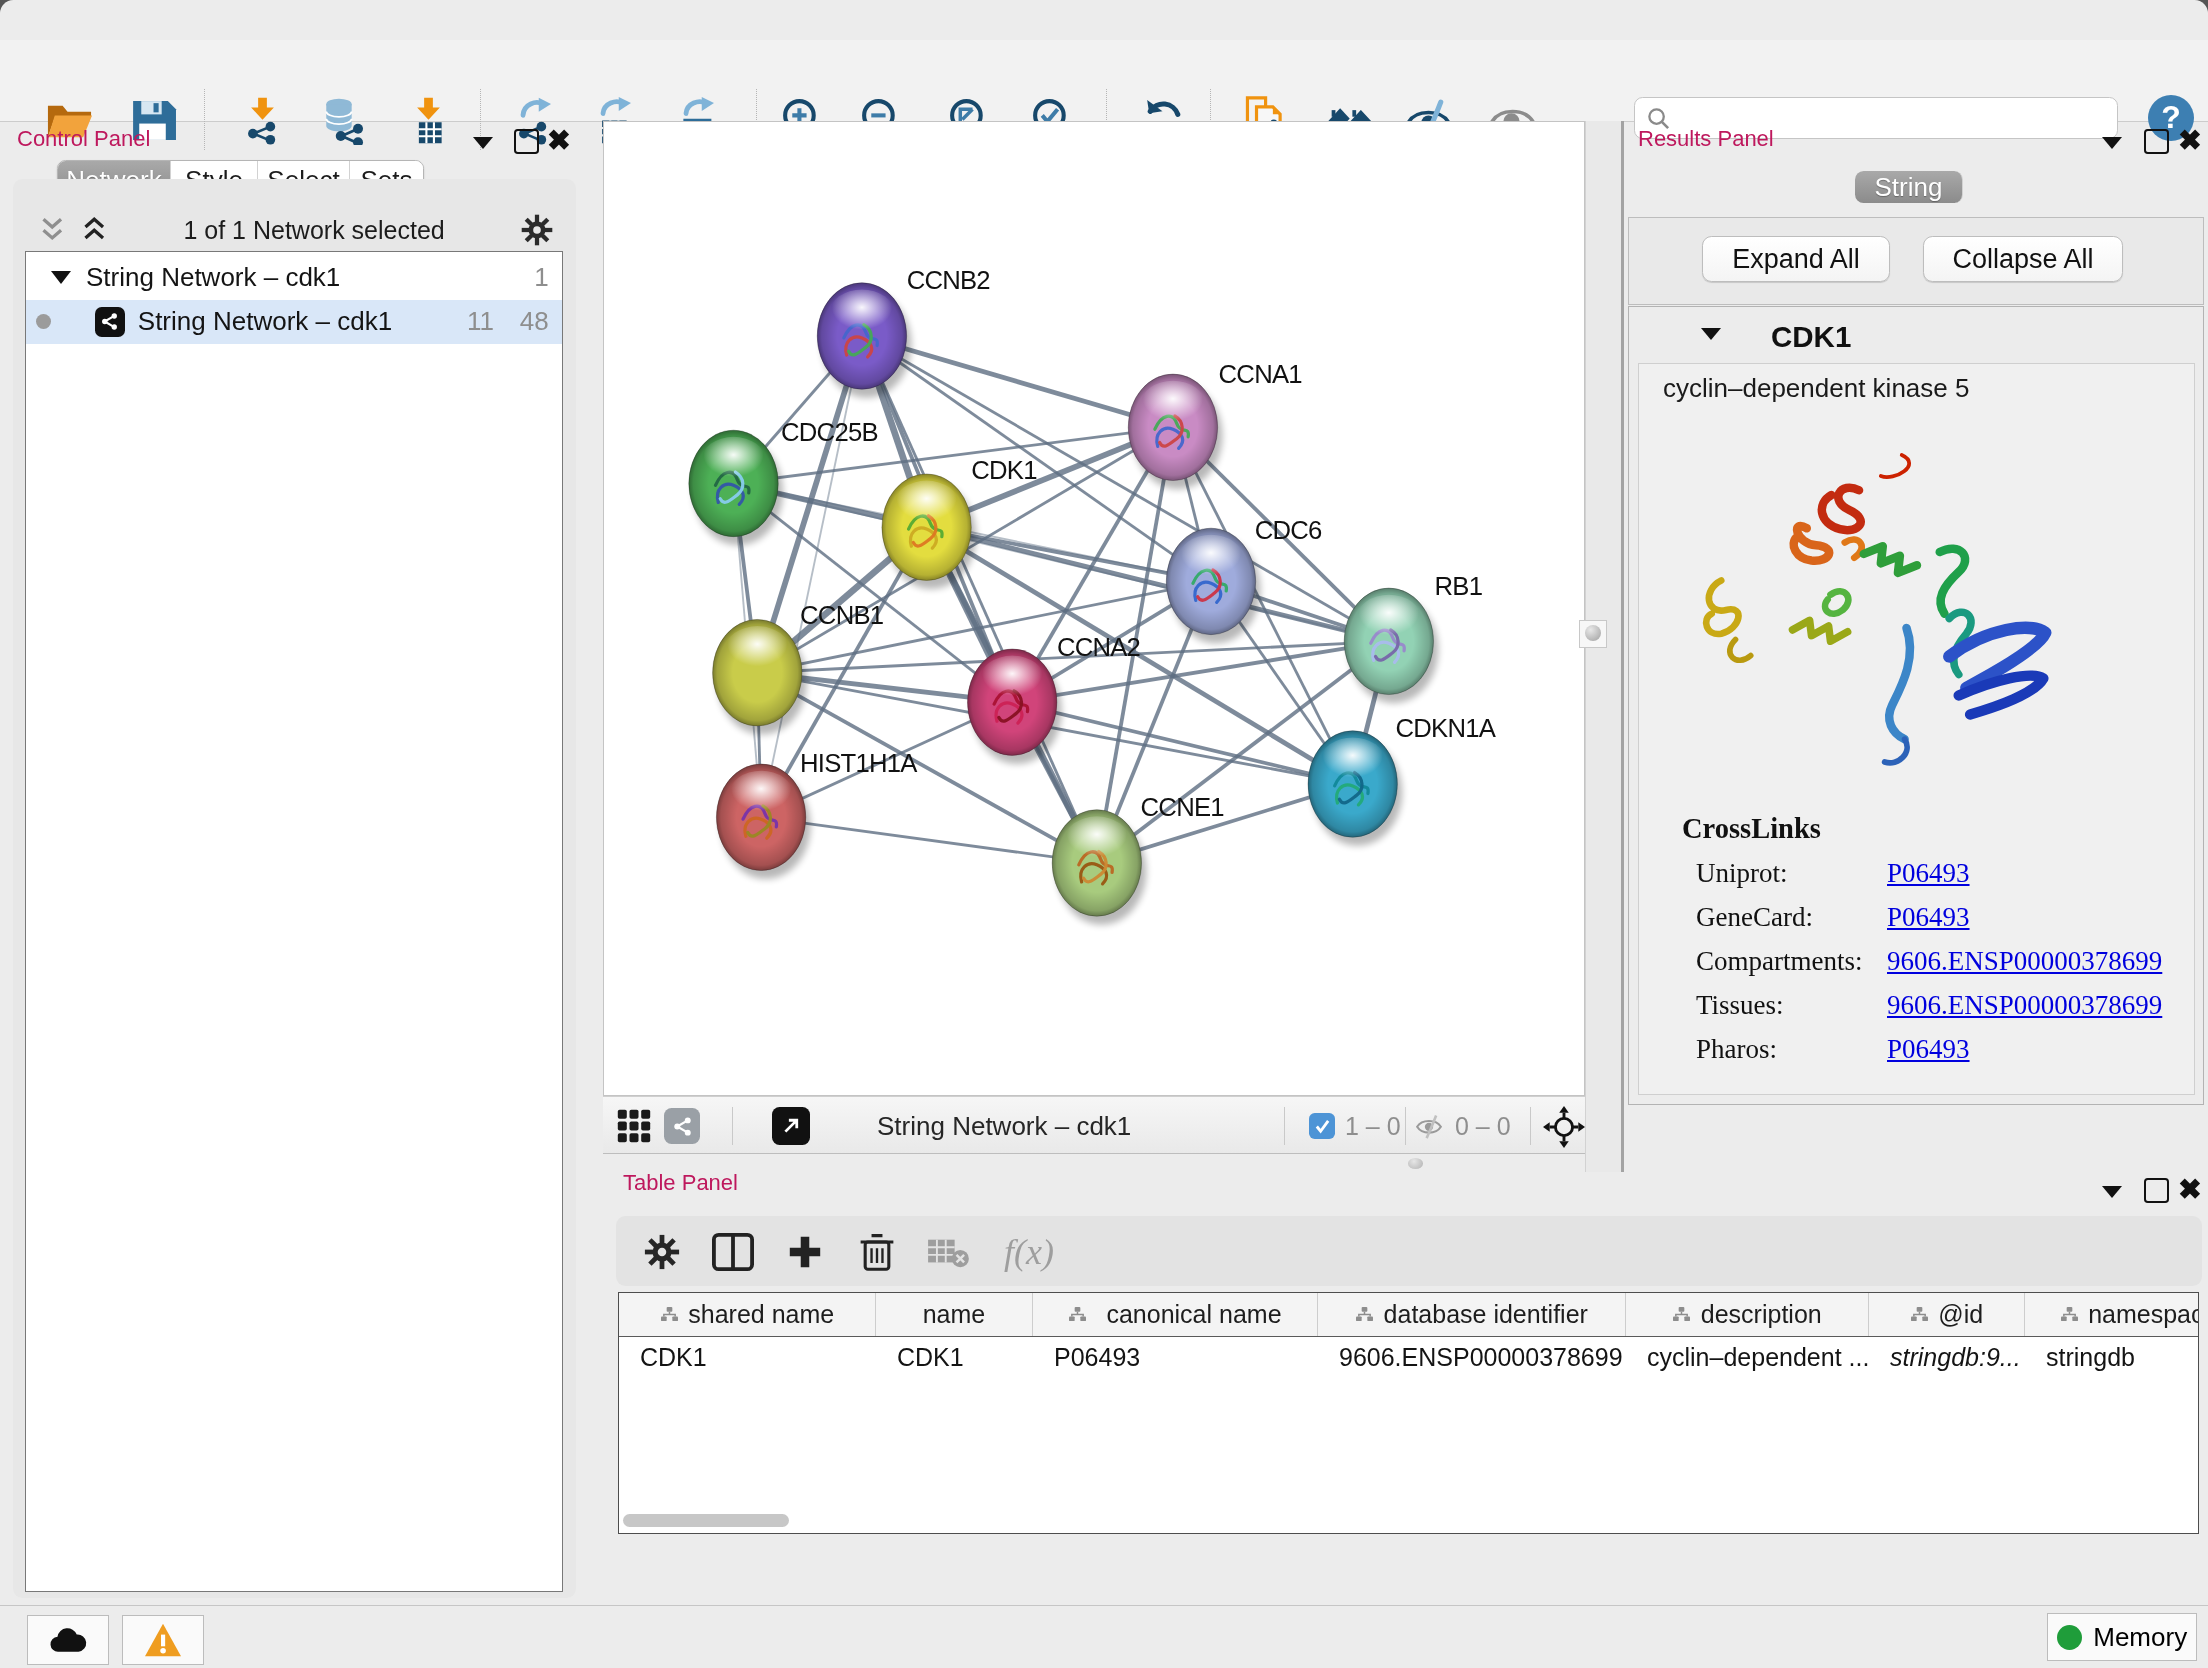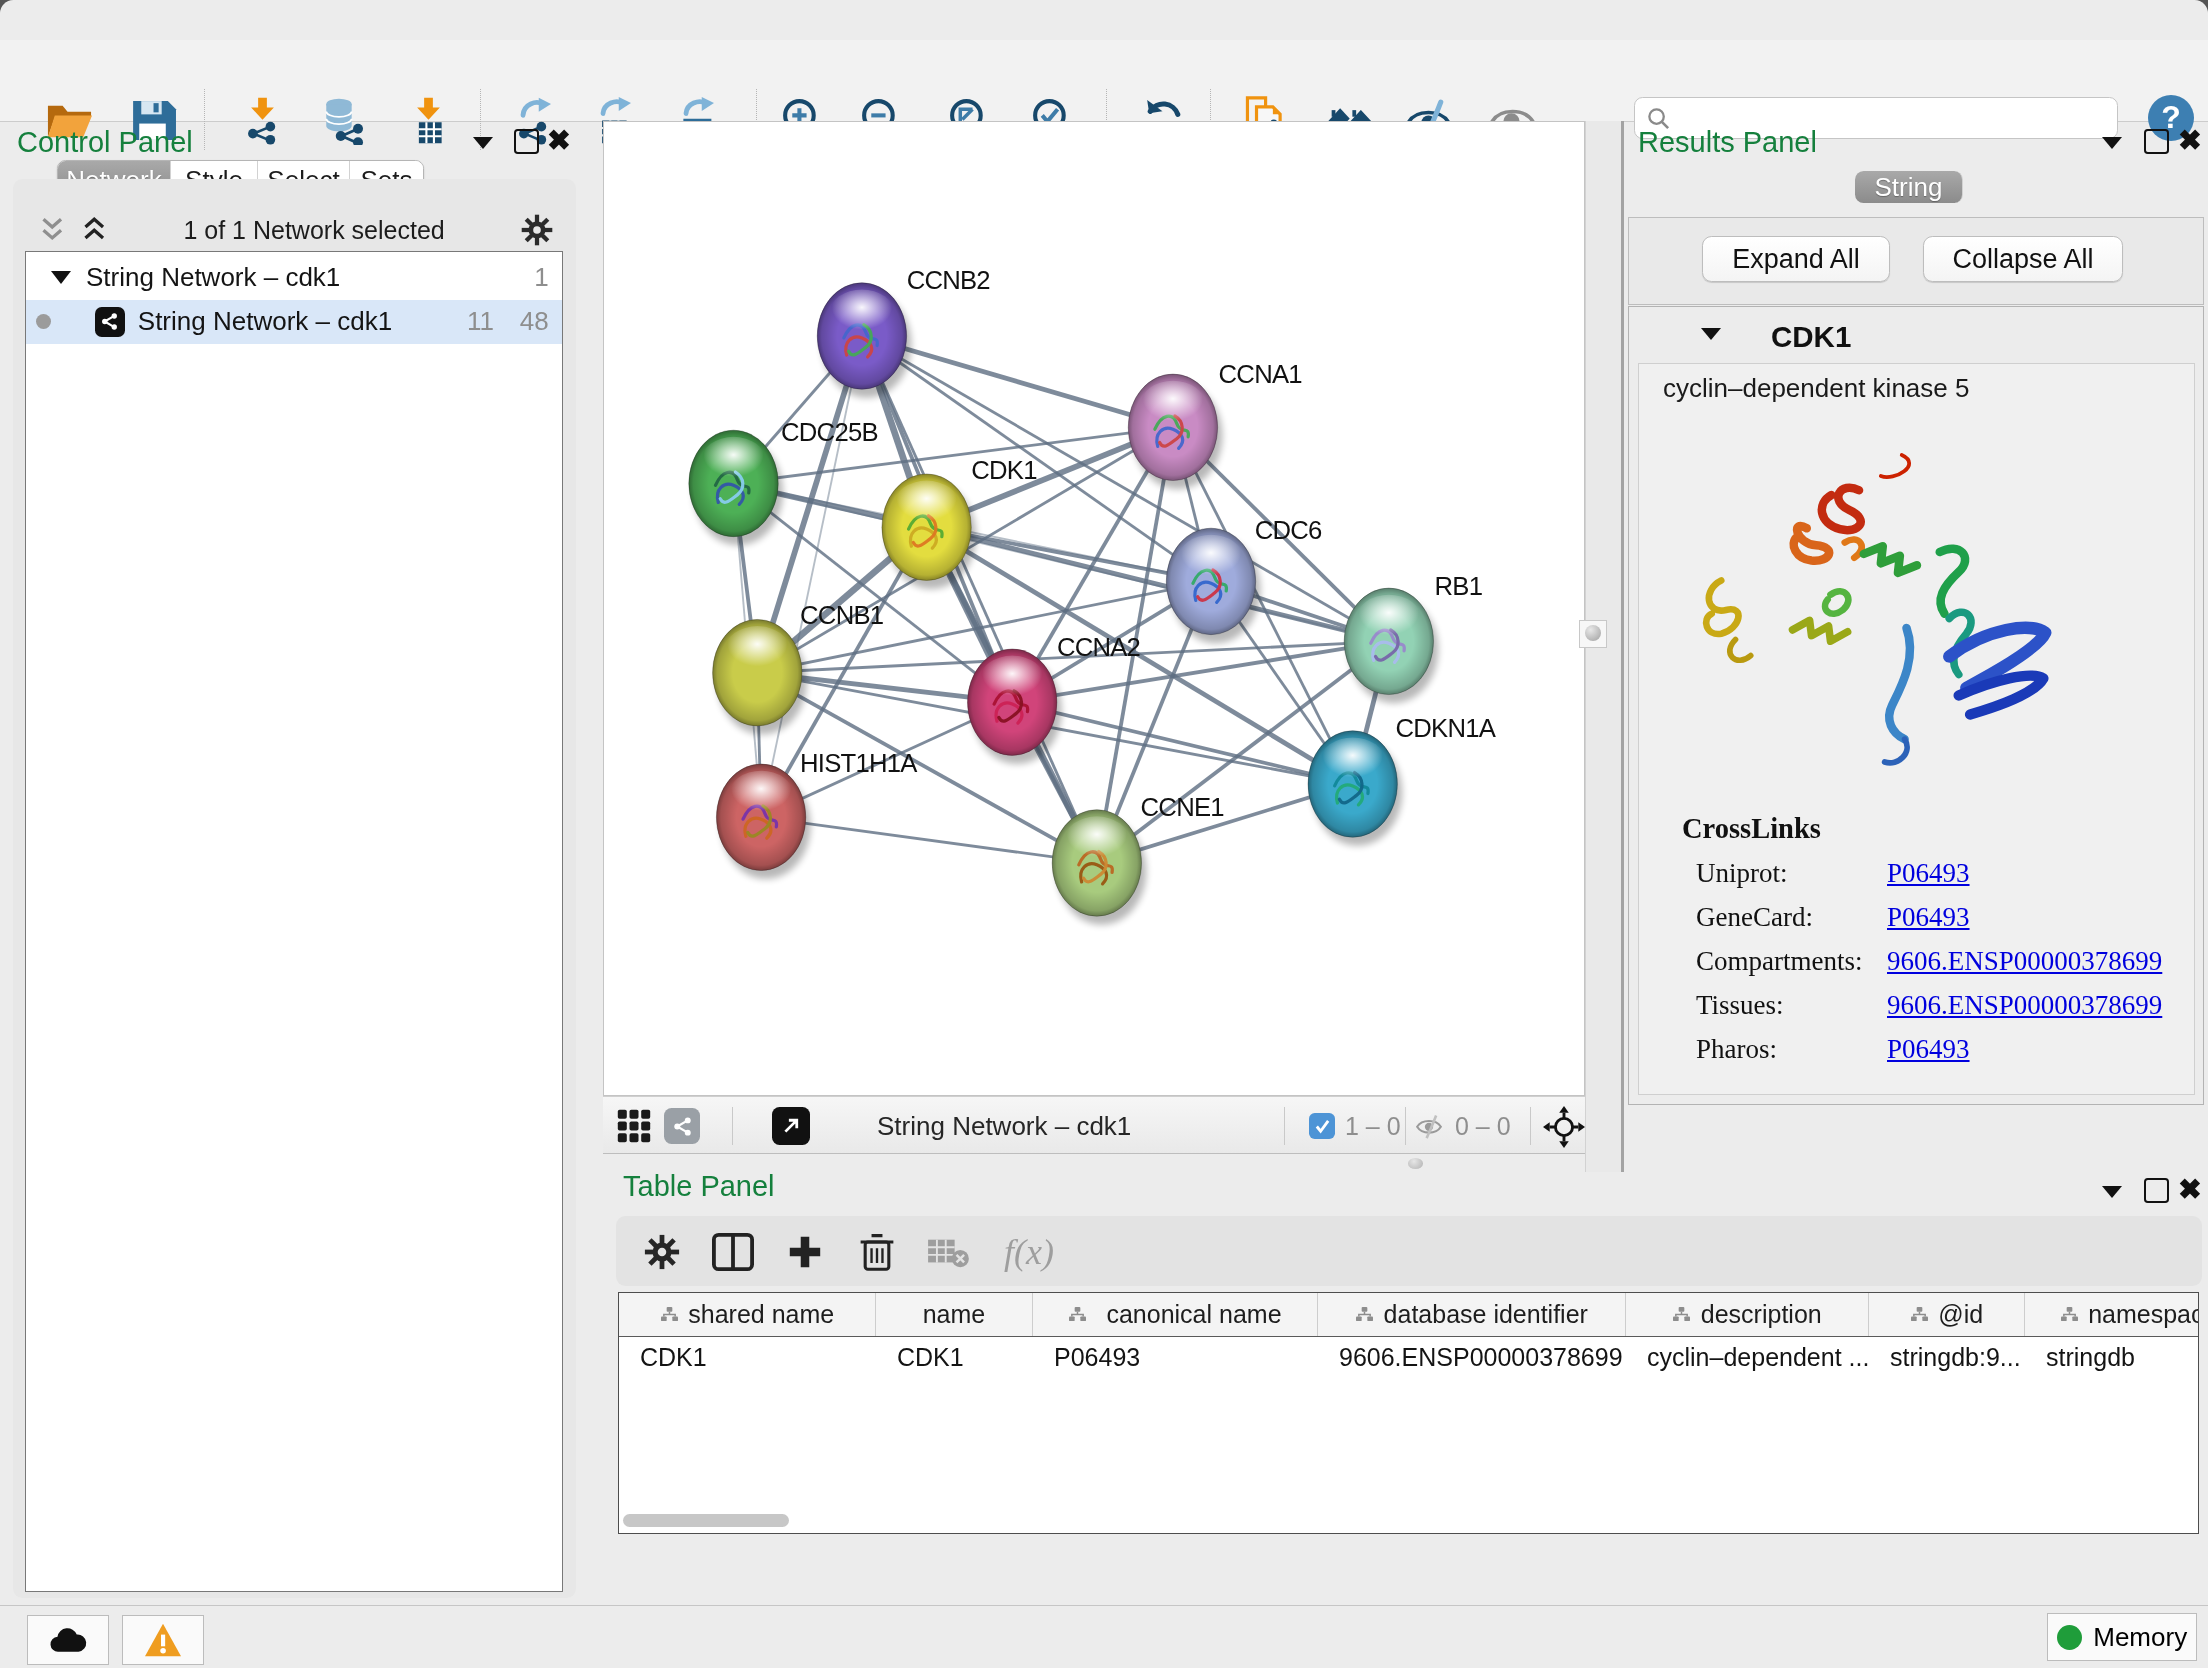--- a/index.html
+++ b/index.html
@@ -17,21 +17,21 @@
   .tbi{position:absolute;top:54px;width:53px;height:53px;display:flex;align-items:center;justify-content:center;}
   .tbi svg{width:49px;height:49px;}
   .tsep{position:absolute;top:49px;height:61px;border-left:1.9px dotted #b5b5b5;width:0;}
   .searchbox{position:absolute;left:1634px;top:57px;width:482px;height:40px;background:#fff;
              border:1.9px solid #c5c5c5;border-radius:8.6px;display:flex;align-items:center;}
   .searchbox input{border:none;outline:none;font-size:25px;flex:1;background:transparent;height:32px;
                    font-family:"Liberation Sans",sans-serif;}
   .helpbtn{position:absolute;left:2148px;top:55px;width:46px;height:46px;border-radius:50%;
            background:#3d7fb2;color:#fff;font-size:32px;font-weight:bold;text-align:center;line-height:44px;}
   
-  .panel-title{font-size:29px;color:#15803d;}
+  .panel-title{font-size:22px;color:#be185d;}
   .pt-ico{position:absolute;top:133px;color:#111;}
   .float-ico{width:21px;height:21px;border:2.9px solid #111;border-radius:3.8px;}
   .x-ico{font-size:28.5px;font-weight:bold;line-height:21px;color:#111;}
   .caret{width:0;height:0;border-left:10.5px solid transparent;border-right:10.5px solid transparent;
          border-top:12.4px solid #111;}
   .seg{display:flex;border:1px solid #b5b5b5;border-radius:8.6px;overflow:hidden;background:#fff;
        box-shadow:0 1px 1.9px rgba(0,0,0,.18);}
   .seg-btn{font-size:26px;color:#1c1c1c;background:#fff;display:flex;align-items:center;
            justify-content:center;border-right:1px solid #d2d2d2;height:100%;}
   .seg-btn:last-child{border-right:none;}
@@ -766,21 +766,21 @@
           <span>namespace</span>
         </div>
       </div>
     <div id="tbl-body">
         <div class="tbl-rowline">
           <div class="tbl-cell" style="width: 257px;">CDK1</div>
           <div class="tbl-cell" style="width: 157px;">CDK1</div>
           <div class="tbl-cell" style="width: 285px;">P06493</div>
           <div class="tbl-cell" style="width: 308px;">9606.ENSP00000378699</div>
           <div class="tbl-cell" style="width: 243px;">cyclin–dependent ...</div>
-          <div class="tbl-cell" style="width: 156px;">stringdb:9...</div>
+          <div class="tbl-cell" style="width: 156px; font-style: italic;">stringdb:9...</div>
           <div class="tbl-cell" style="width: 228px;">stringdb</div>
         </div>
       </div>
   </div>
   <div class="abs hscroll"></div>
 
 
   <div class="abs statusbar"></div>
   <div class="sq-btn" style="left:27px">
     <svg width="42" height="28.5" viewBox="0 0 48 32">

